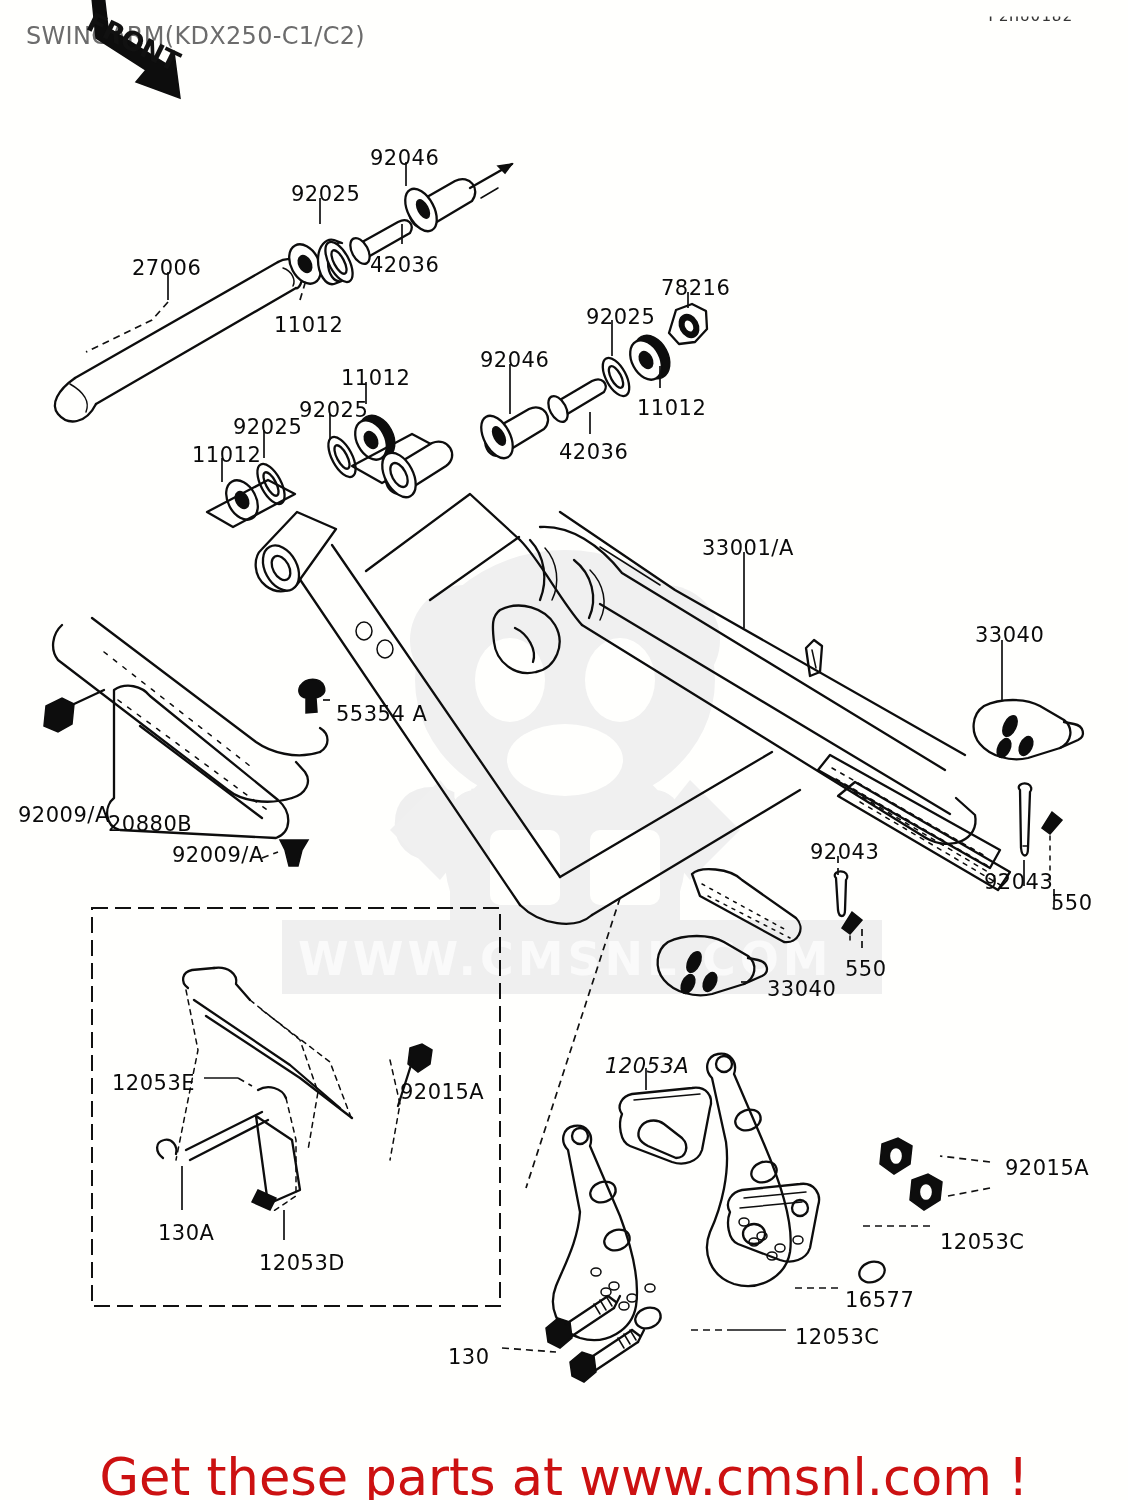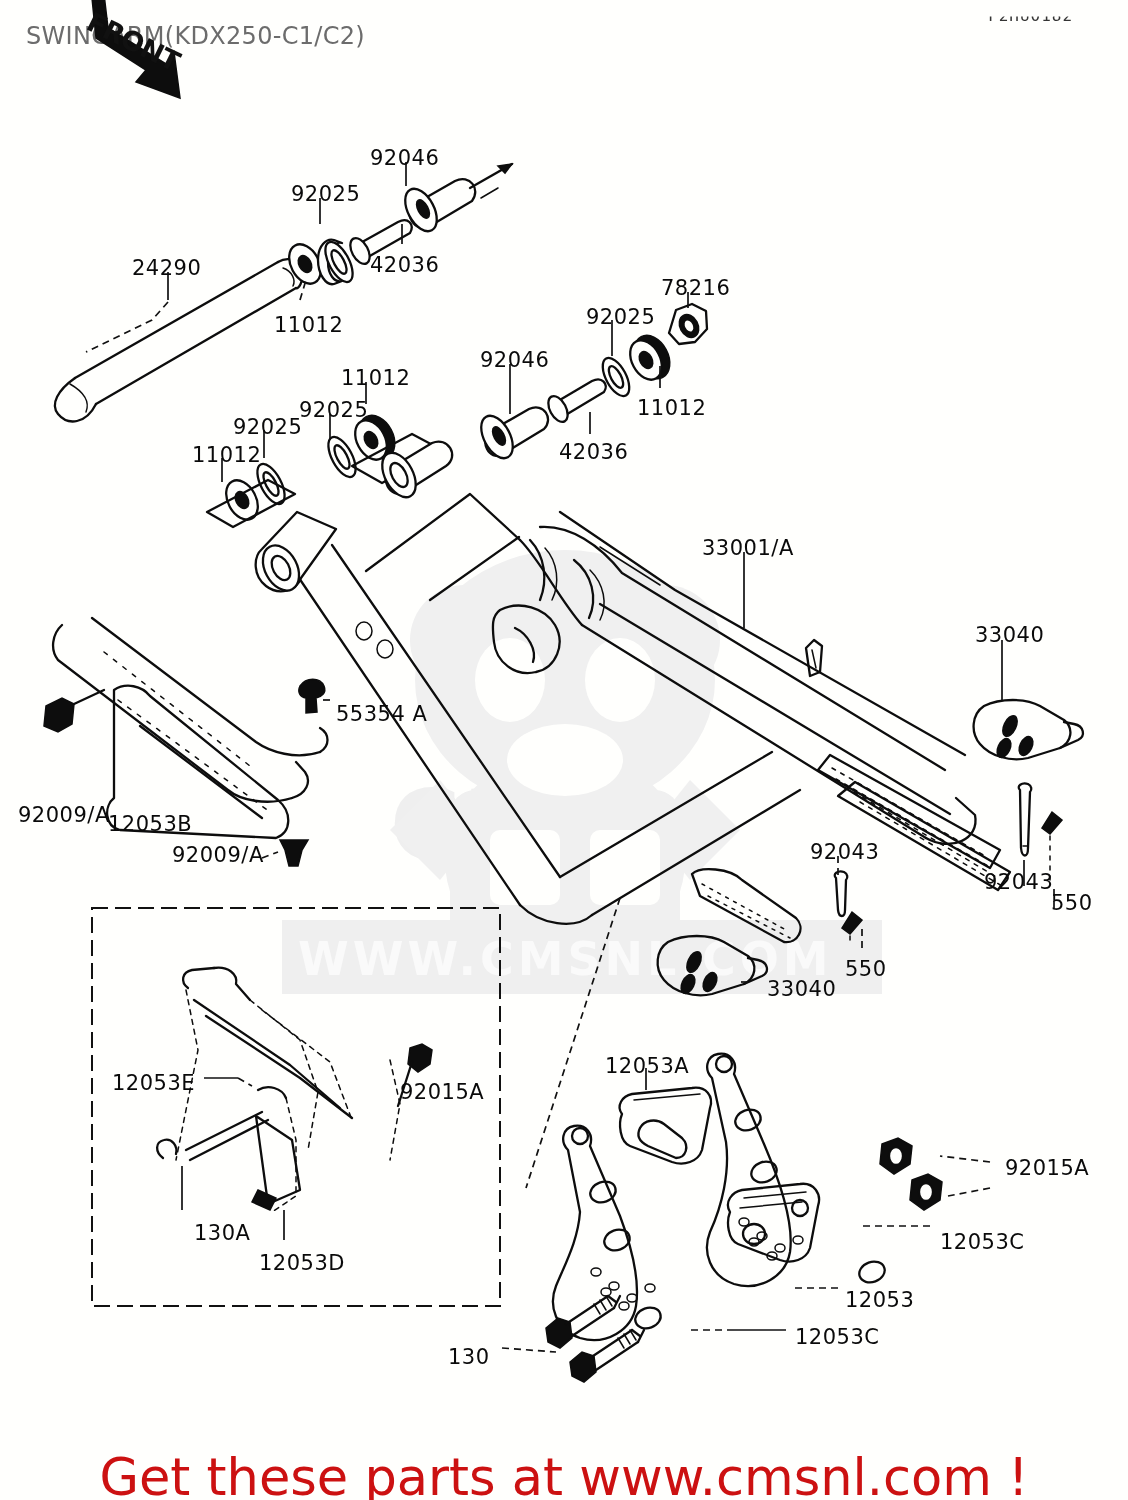--- a/index.html
+++ b/index.html
@@ -382,51 +382,51 @@
   <div id="topcode">F2HU0182</div>
 
   <div id="frontmark">
     <svg viewBox="0 0 120 110" width="120" height="110">
       <path class="fil" d="M14 6 l12 -4 l4 34 l58 36 l8 -12 l6 46 l-44 -16 l10 -12 l-50 -32 Z" fill="#111" stroke="none"></path>
     </svg>
     <div class="ftxt">FRONT</div>
   </div>
 
   <div id="labels">
-      <div class="lbl" style="left: 132px; top: 256px;">24290</div>
+      <div class="lbl" style="left: 132px; top: 256px;">27006</div>
       <div class="lbl" style="left: 291px; top: 182px;">92025</div>
       <div class="lbl" style="left: 370px; top: 146px;">92046</div>
       <div class="lbl" style="left: 370px; top: 253px;">42036</div>
       <div class="lbl" style="left: 274px; top: 313px;">11012</div>
       <div class="lbl" style="left: 341px; top: 366px;">11012</div>
       <div class="lbl" style="left: 299px; top: 398px;">92025</div>
       <div class="lbl" style="left: 233px; top: 415px;">92025</div>
       <div class="lbl" style="left: 192px; top: 443px;">11012</div>
       <div class="lbl" style="left: 480px; top: 348px;">92046</div>
       <div class="lbl" style="left: 586px; top: 305px;">92025</div>
       <div class="lbl" style="left: 661px; top: 276px;">78216</div>
       <div class="lbl" style="left: 637px; top: 396px;">11012</div>
       <div class="lbl" style="left: 559px; top: 440px;">42036</div>
       <div class="lbl" style="left: 702px; top: 536px;">33001/A</div>
       <div class="lbl" style="left: 975px; top: 623px;">33040</div>
       <div class="lbl" style="left: 336px; top: 702px;">55354 A</div>
       <div class="lbl" style="left: 18px; top: 803px;">92009/A</div>
-      <div class="lbl" style="left: 108px; top: 812px;">12053B</div>
+      <div class="lbl" style="left: 108px; top: 812px;">20880B</div>
       <div class="lbl" style="left: 172px; top: 843px;">92009/A</div>
       <div class="lbl" style="left: 810px; top: 840px;">92043</div>
       <div class="lbl" style="left: 984px; top: 870px;">92043</div>
       <div class="lbl" style="left: 1051px; top: 891px;">550</div>
       <div class="lbl" style="left: 845px; top: 957px;">550</div>
       <div class="lbl" style="left: 767px; top: 977px;">33040</div>
       <div class="lbl" style="left: 112px; top: 1071px;">12053E</div>
       <div class="lbl" style="left: 400px; top: 1080px;">92015A</div>
-      <div class="lbl" style="left: 158px; top: 1221px; margin-left: 36px;">130A</div>
+      <div class="lbl" style="left: 158px; top: 1221px;">130A</div>
       <div class="lbl" style="left: 248px; top: 1251px; margin-left: 11px;">12053D</div>
-      <div class="lbl" style="left: 605px; top: 1054px;">12053A</div>
+      <div class="lbl" style="left: 605px; top: 1054px; font-style: italic;">12053A</div>
       <div class="lbl" style="left: 1005px; top: 1156px;">92015A</div>
       <div class="lbl" style="left: 940px; top: 1230px;">12053C</div>
-      <div class="lbl" style="left: 845px; top: 1288px;">12053</div>
+      <div class="lbl" style="left: 845px; top: 1288px;">16577</div>
       <div class="lbl" style="left: 795px; top: 1325px;">12053C</div>
       <div class="lbl" style="left: 448px; top: 1345px; text-align: center;">130</div>
     </div>
 
   <div id="footer" style="color: rgb(204, 17, 17);">Get these parts at www.cmsnl.com !</div>
 </div>
 
 </body></html>

